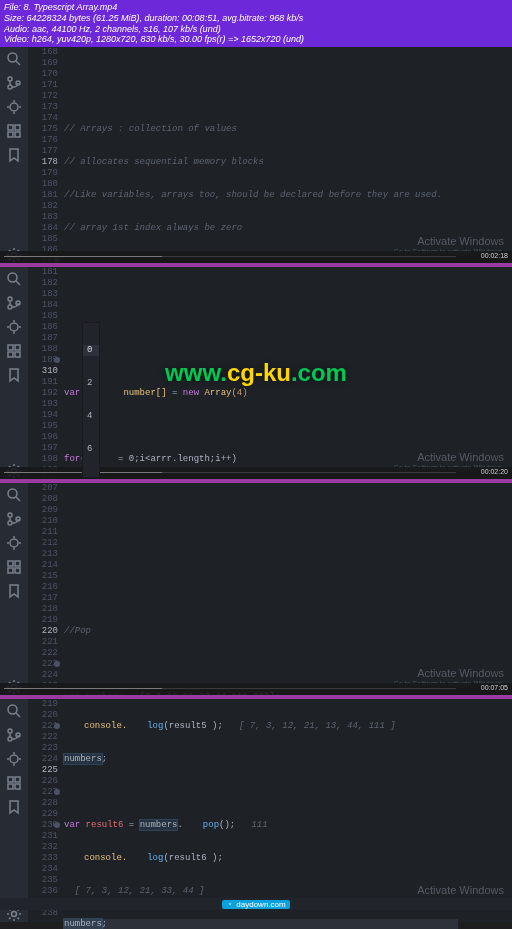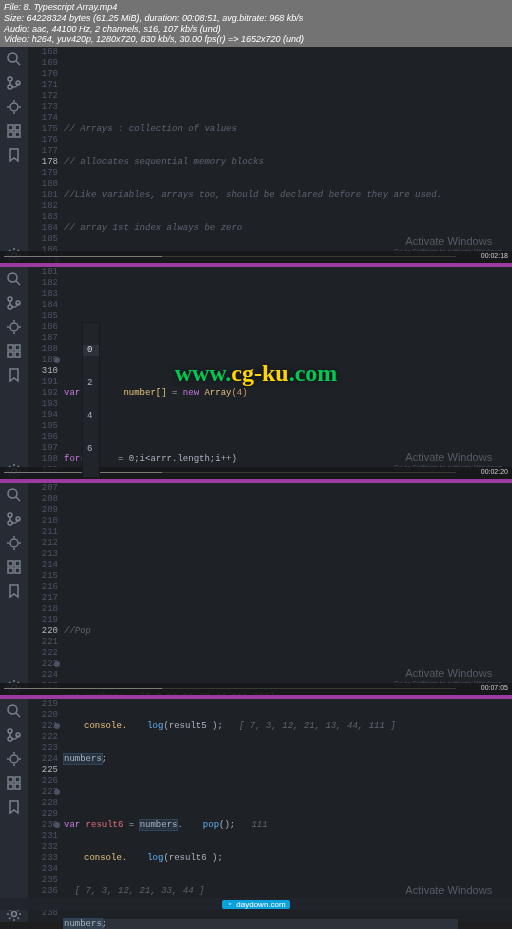--- a/index.html
+++ b/index.html
@@ -1,17 +1,17 @@
 <!DOCTYPE html>
 <html><head>
 <meta charset="utf-8">
 <style>
   * { margin: 0; padding: 0; box-sizing: border-box; }
   html, body { width: 512px; height: 929px; background: #1e1e1e; font-family: Consolas, 'Courier New', monospace; font-size: 9px; overflow: hidden; }
-  .header { background: #737373; color: #fff; padding: 2px 4px; font-family: Arial, sans-serif; font-size: 9px; line-height: 1.2; }
+  .header { background: #6d28d9; color: #fff; padding: 2px 4px; font-family: Arial, sans-serif; font-size: 9px; line-height: 1.2; }
   .header div { white-space: nowrap; }
   .header .i { font-style: italic; }
   .panel { position: relative; display: flex; background: #1e2227; }
   .panel + .panel { border-top: 4px solid #9b3ba0; }
   .activity { width: 28px; background: #272b33; display: flex; flex-direction: column; align-items: center; padding-top: 4px; gap: 8px; }
   .activity .spacer { flex: 1; }
   .act-icon { width: 16px; height: 16px; opacity: 0.55; display:flex; align-items:center; justify-content:center; }
   .act-icon svg { width: 16px; height: 16px; stroke: #bfc7d5; fill: none; stroke-width: 1.5; }
   .gutter { width: 36px; background: #1e2227; color: #4b5263; text-align: right; padding-right: 6px; line-height: 11px; }
   .gutter div { height: 11px; }
@@ -29,28 +29,28 @@
   .caret { display:inline-block; width:1px; height:10px; background:#528bff; vertical-align: middle; }
   .sel-box { outline: 1px solid #528bff; }
   .suggest { position: absolute; background: #21252b; border: 1px solid #181a1f; font-size: 9px; color: #abb2bf; z-index: 10; }
   .suggest div { padding: 0 4px; line-height: 11px; }
   .suggest .sel { background: #2c313a; color: #d7dae0; }
   .p4 .code .line:nth-child(8) { background:#2c313a; }
   .hl-word { background: rgba(97,175,239,0.12); outline:1px solid rgba(97,175,239,0.25); }
   .minimap { width: 54px; background: #1e2227; position: relative; overflow:hidden; }
   .dot { position:absolute; left:-10px; width:6px; height:6px; border-radius:50%; background:#4b5263; top:2px; }
   .line.rel { position:relative; }
-  .activate { position:absolute; right:8px; bottom:8px; color:#555b66; font-family: 'Segoe UI', Arial, sans-serif; font-size:10px; text-align:center; z-index:5; line-height:1.1; }
+  .activate { position:absolute; right:8px; bottom:8px; color:#555b66; font-family: 'Segoe UI', Arial, sans-serif; font-size:10px; text-align:right; z-index:5; line-height:1.1; }
   .activate .big { font-size: 11px; }
   .activate .sm { font-size: 7px; color:#4b515a; }
   .timebar { position:absolute; left:0; right:0; bottom:0; height:12px; background: rgba(22,22,25,0.85); z-index:6; }
   .timebar .prog { position:absolute; left:4px; right:56px; top:5px; height:1px; background:#3a3a3a; }
   .timebar .prog::before { content:''; position:absolute; left:0; top:0; height:1px; background:#7a7a7a; width:35%; }
   .timebar .dur { position:absolute; right:4px; top:1px; color:#cfcfcf; font-size:7px; font-family: Arial, sans-serif; }
-  .watermark { position:absolute; left:50%; top:50%; transform:translate(-50%,-50%); font-family: Liberation Serif, serif; font-size:24px; font-weight:bold; color:#fff; text-shadow:0 0 6px rgba(0,0,0,0.6); z-index:20; pointer-events:none; }
+  .watermark { position:absolute; left:50%; top:50%; transform:translate(-50%,-50%); font-family: Liberation Sans, sans-serif; font-size:24px; font-weight:bold; color:#fff; text-shadow:0 0 6px rgba(0,0,0,0.6); z-index:20; pointer-events:none; }
   .watermark .w1 { color:#00c853; }
   .watermark .w2 { color:#ffd600; }
   .statusbar { position:absolute; left:0; right:0; bottom:12px; height:12px; background:#21252b; display:flex; align-items:center; justify-content:center; font-family: Arial, sans-serif; font-size:8px; color:#9da5b4; z-index:30; }
   .statusbar .pill { background:#0aa1dd; color:#fff; border-radius:2px; padding:0 4px; display:flex; align-items:center; gap:2px; }
   .statusbar .pill svg { width:8px; height:8px; fill:#fff; }
 </style>
 </head>
 <body>
 
 <div class="header">

